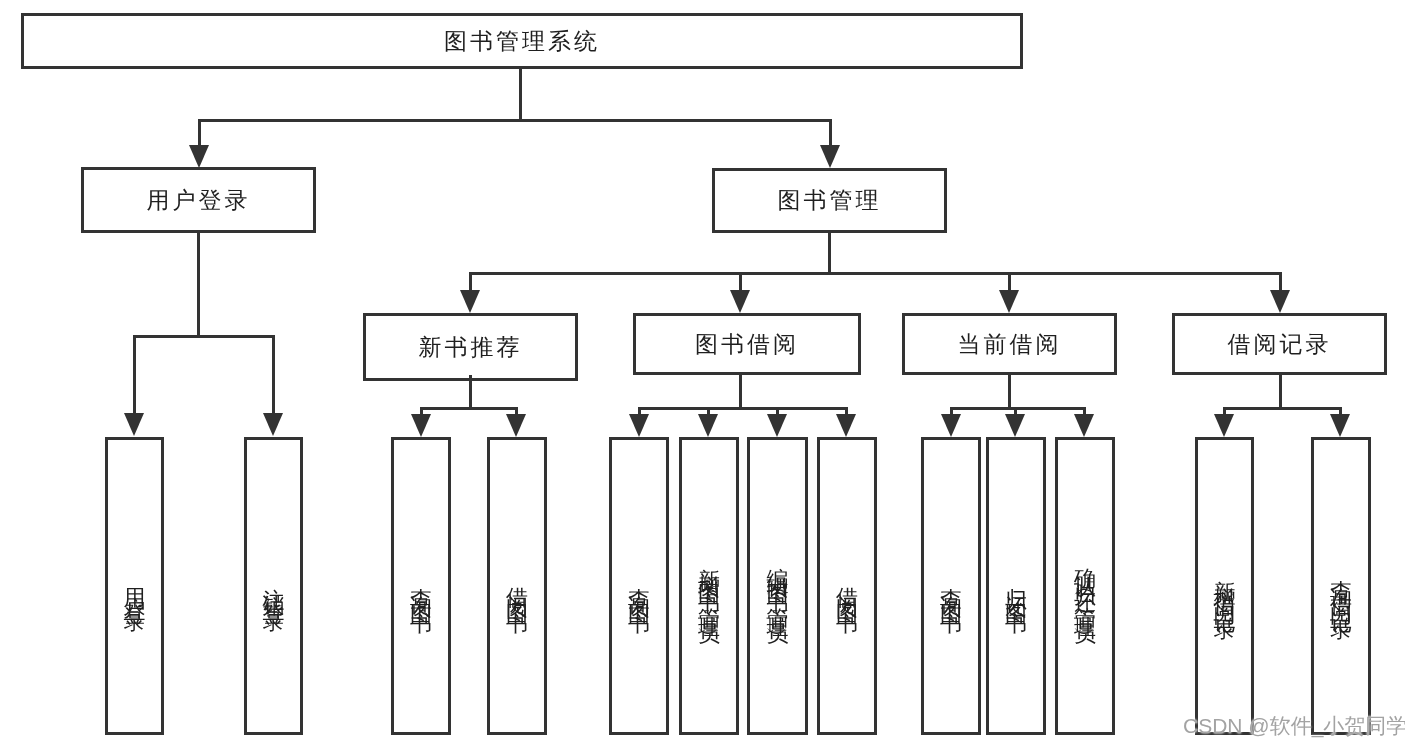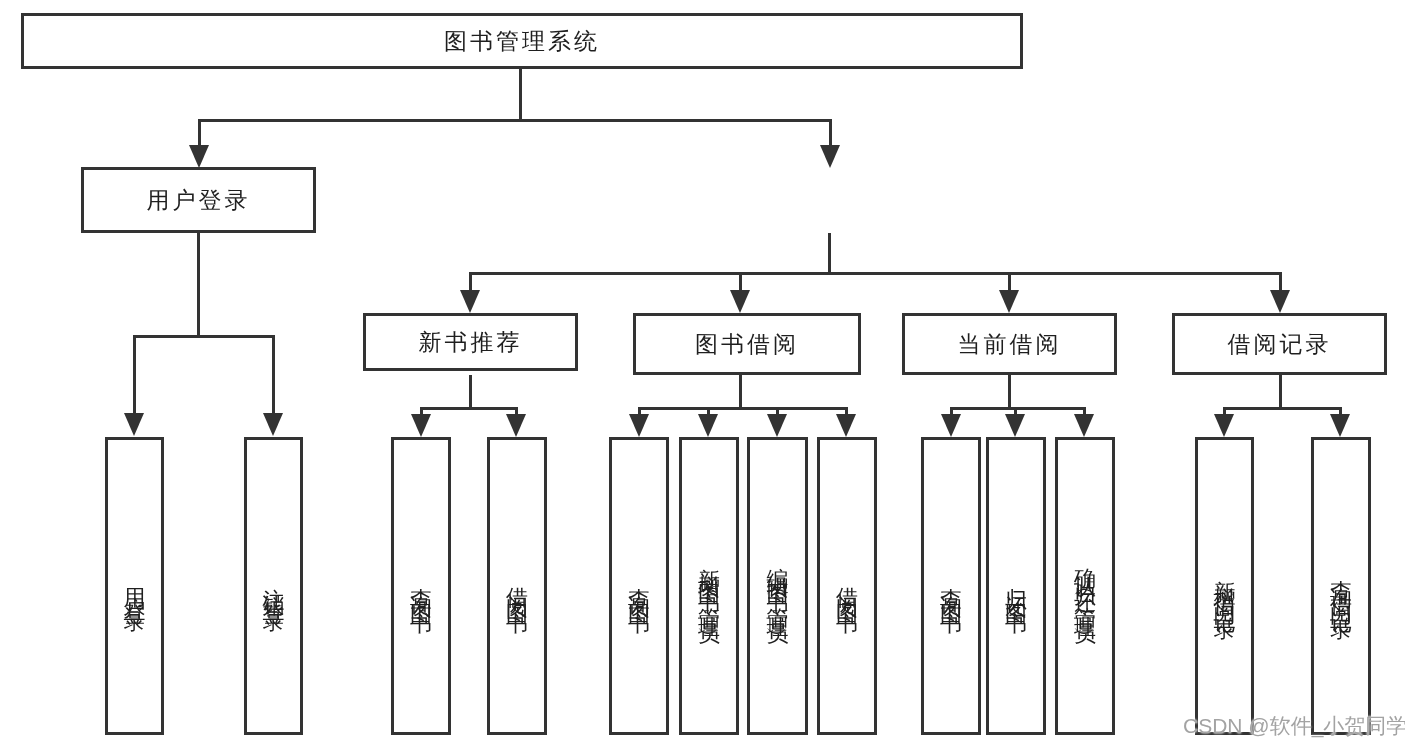--- a/index.html
+++ b/index.html
@@ -47,40 +47,43 @@
   <div class="vl" style="left:519px;top:69px;height:52px;"></div>
   <div class="hl" style="left:198px;top:119px;width:634px;"></div>
   <div class="vl" style="left:198px;top:119px;height:30px;"></div>
   <div class="ah" style="left:189px;top:145px;"></div>
   <div class="vl" style="left:829px;top:119px;height:30px;"></div>
   <div class="ah" style="left:820px;top:145px;"></div>
 
   <div class="box" style="left:81px;top:167px;width:235px;height:66px;">
     <span class="lbl">用户登录</span>
   </div>
+  <div class="box" style="left:712px;top:168px;width:235px;height:65px;">
+    <span class="lbl">图书管理</span>
+  </div>
 
   <div class="vl" style="left:197px;top:233px;height:105px;"></div>
   <div class="hl" style="left:133px;top:335px;width:142px;"></div>
   <div class="vl" style="left:133px;top:335px;height:80px;"></div>
   <div class="ah" style="left:124px;top:413px;"></div>
   <div class="vl" style="left:272px;top:335px;height:80px;"></div>
   <div class="ah" style="left:263px;top:413px;"></div>
 
   <div class="vl" style="left:828px;top:233px;height:42px;"></div>
   <div class="hl" style="left:469px;top:272px;width:813px;"></div>
   <div class="vl" style="left:469px;top:272px;height:20px;"></div>
   <div class="ah" style="left:460px;top:290px;"></div>
   <div class="vl" style="left:739px;top:272px;height:20px;"></div>
   <div class="ah" style="left:730px;top:290px;"></div>
   <div class="vl" style="left:1008px;top:272px;height:20px;"></div>
   <div class="ah" style="left:999px;top:290px;"></div>
   <div class="vl" style="left:1279px;top:272px;height:20px;"></div>
   <div class="ah" style="left:1270px;top:290px;"></div>
 
-  <div class="box" style="left:363px;top:313px;width:215px;height:58px;">
+  <div class="box" style="left:363px;top:313px;width:215px;height:68px;">
     <span class="lbl">新书推荐</span>
   </div>
   <div class="box" style="left:633px;top:313px;width:228px;height:62px;">
     <span class="lbl">图书借阅</span>
   </div>
   <div class="box" style="left:902px;top:313px;width:215px;height:62px;">
     <span class="lbl">当前借阅</span>
   </div>
   <div class="box" style="left:1172px;top:313px;width:215px;height:62px;">
     <span class="lbl">借阅记录</span>

